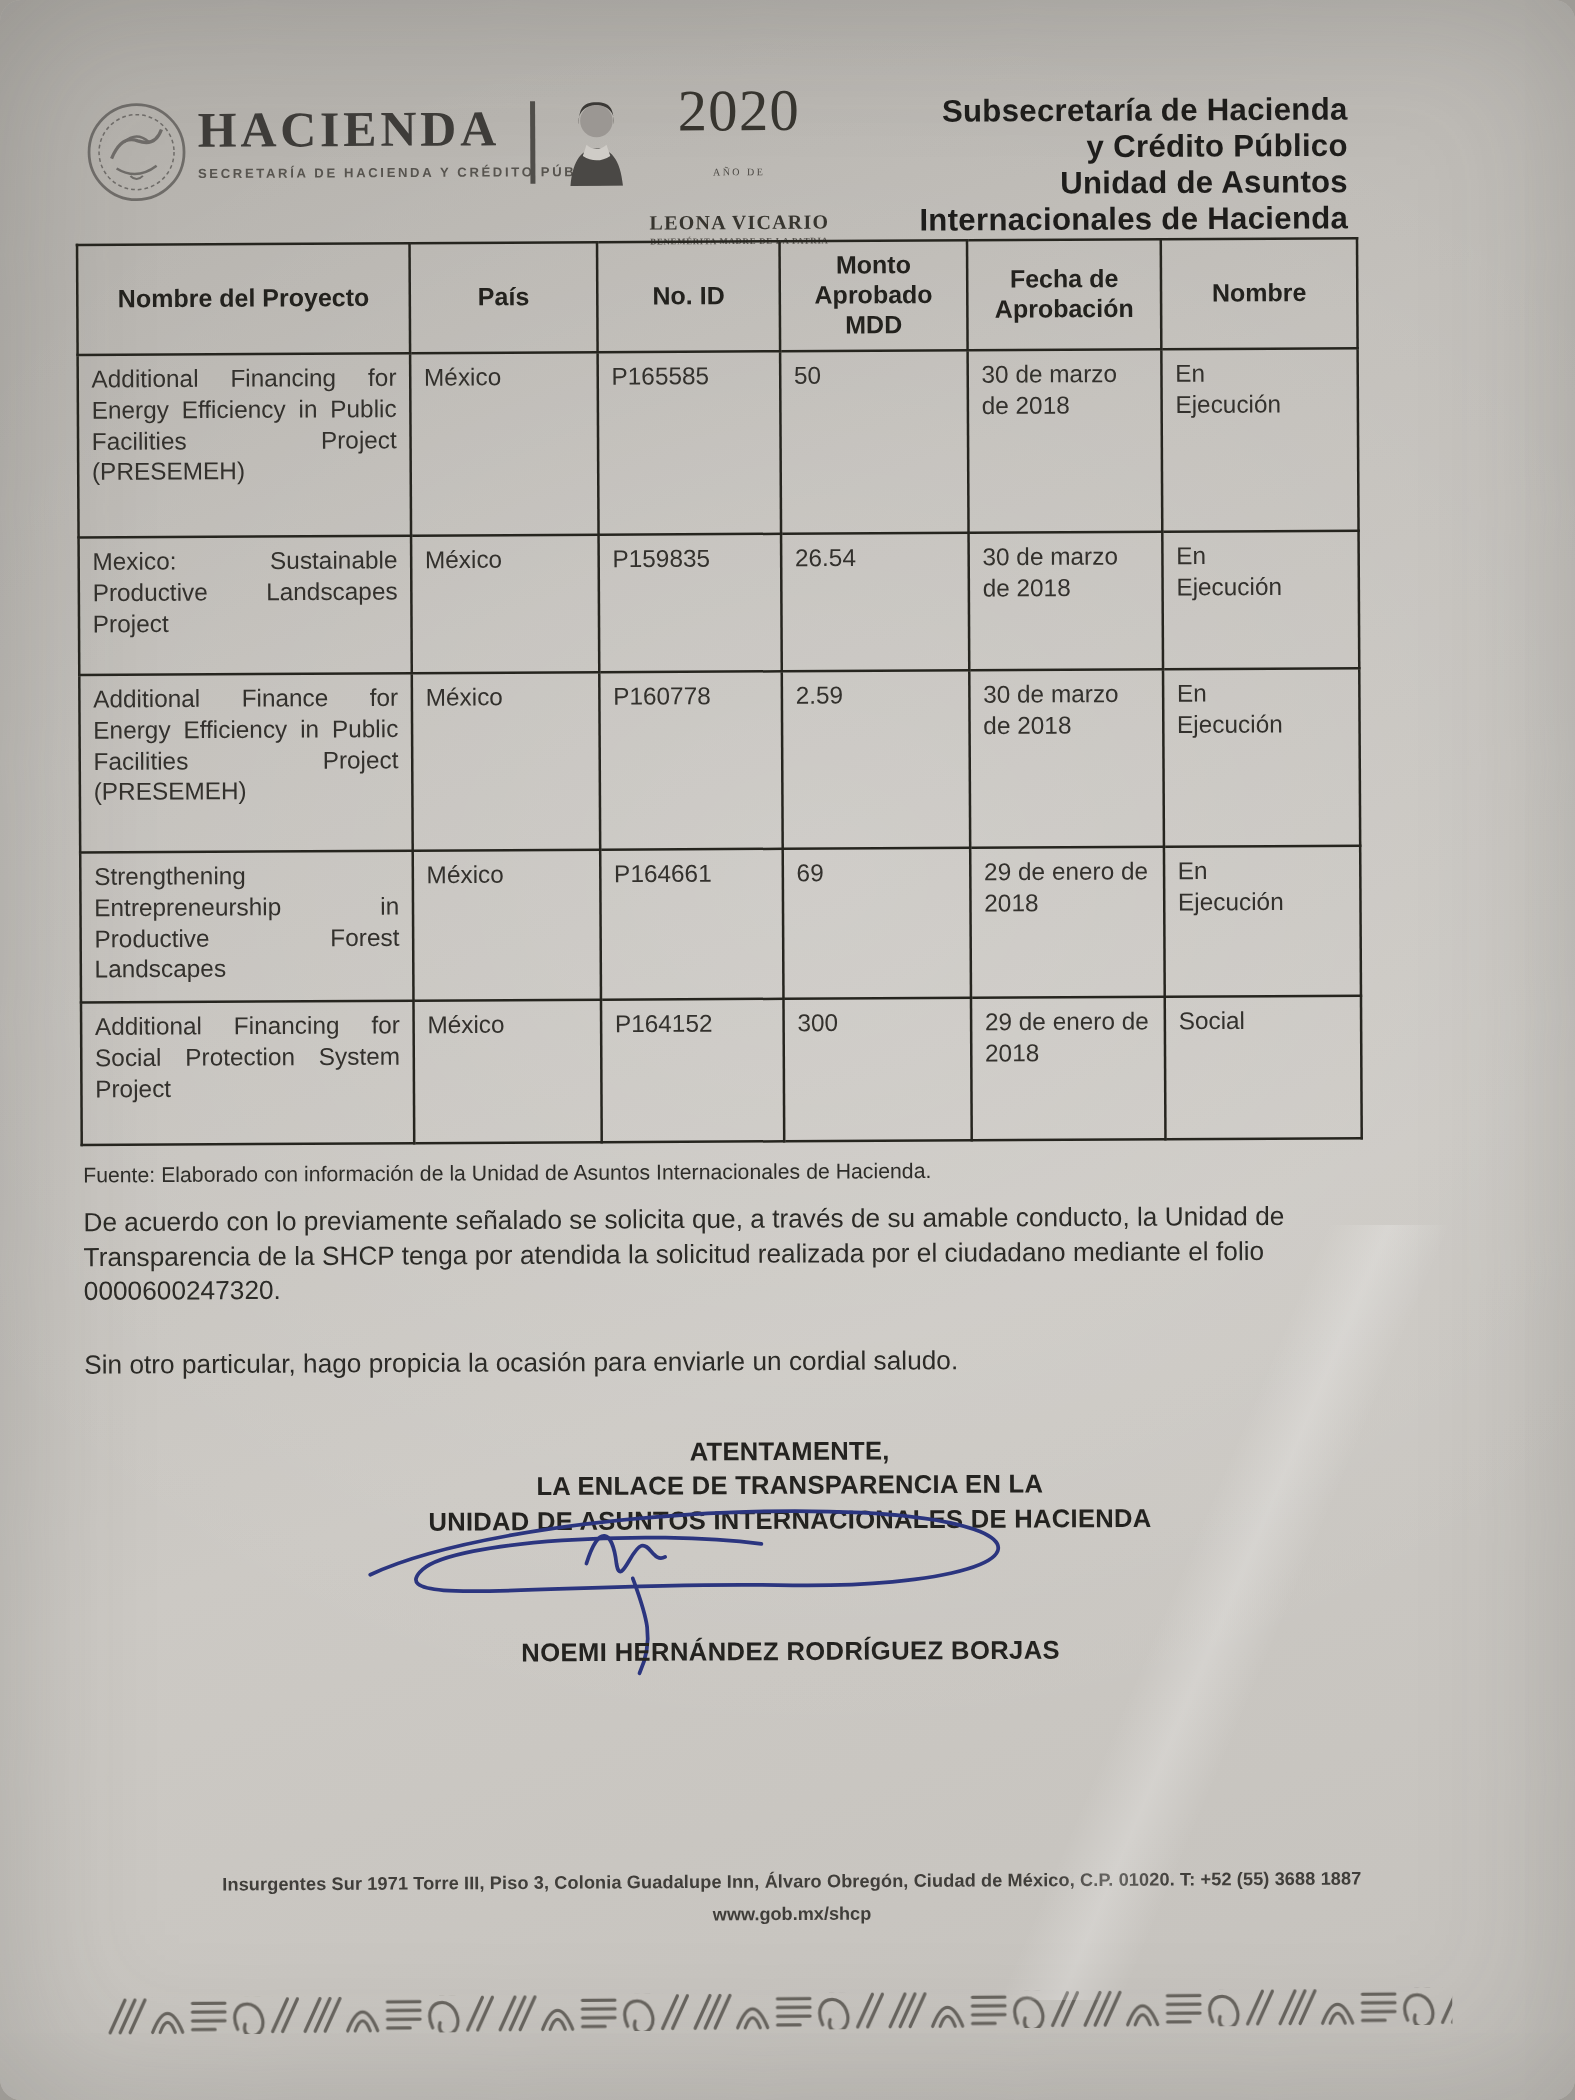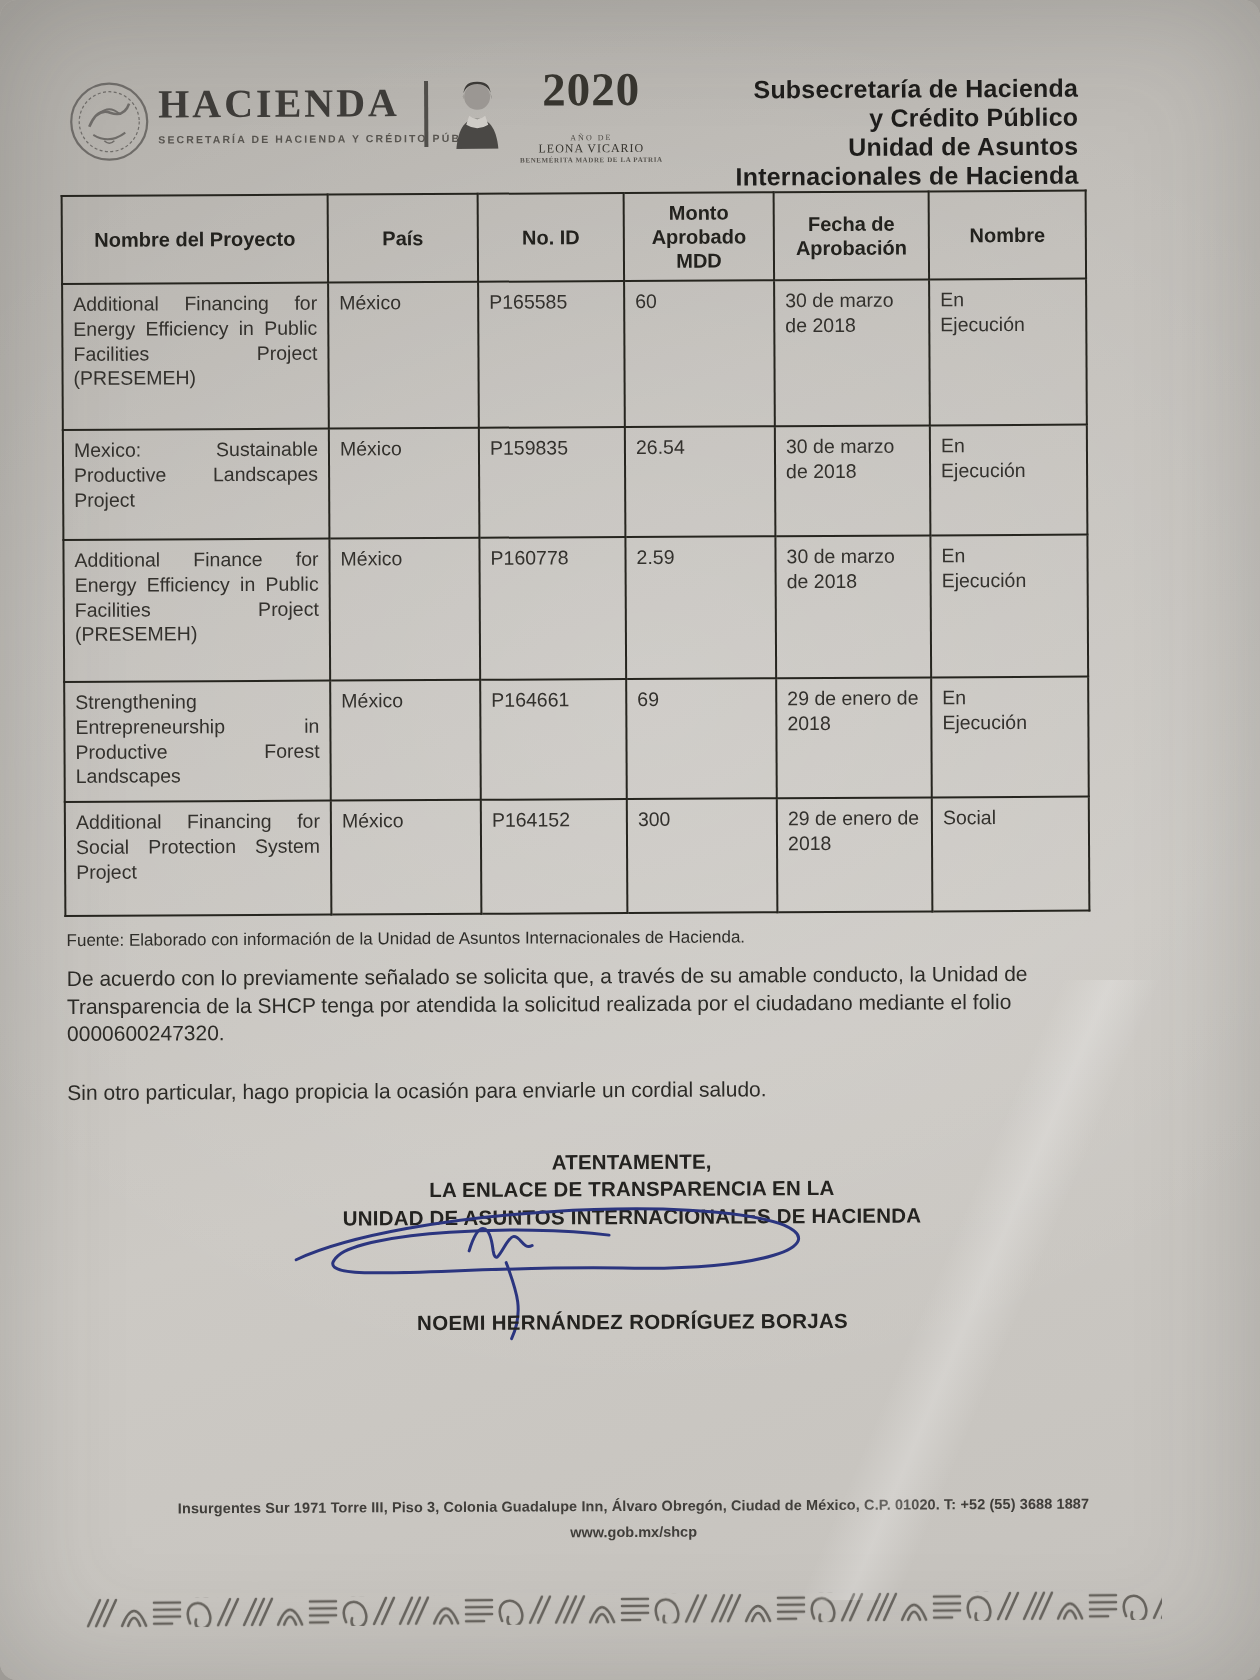--- a/index.html
+++ b/index.html
@@ -22,23 +22,23 @@
   
   .hdr-seal{position:absolute;left:72px;top:72px;width:82px;height:92px;}
   .hdr-brand{position:absolute;left:162px;top:78px;}
   .brand-word{font-family:"Liberation Serif","DejaVu Serif",serif;font-weight:bold;
     font-size:40px;letter-spacing:3px;color:#3e3c39;}
   .brand-sub{font-size:10.5px;letter-spacing:2.1px;color:#57544f;margin-top:6px;font-weight:bold;}
   .hdr-divider{position:absolute;left:428px;top:80px;width:4px;height:66px;background:#504e4a;}
   .hdr-portrait{position:absolute;left:452px;top:66px;width:58px;height:82px;}
   .hdr-2020{position:absolute;left:520px;top:66px;width:150px;text-align:center;
     font-family:"Liberation Serif","DejaVu Serif",serif;color:#37352f;}
-  .y-big{font-size:47px;font-weight:bold;letter-spacing:1px;line-height:1;}
+  .y-big{font-size:47px;font-weight:normal;letter-spacing:1px;line-height:1;}
   .y-pre{font-size:8px;letter-spacing:2px;margin-top:20px;color:#4c4944;}
-  .y-name{font-size:12px;font-weight:normal;letter-spacing:1px;line-height:1.1;}
+  .y-name{font-size:16px;font-weight:bold;letter-spacing:1px;line-height:1.1;margin-top:28px;}
   .y-sub{font-size:7px;letter-spacing:0.6px;color:#56534e;margin-top:1px;font-weight:bold;}
   .hdr-office{position:absolute;right:178px;top:76px;width:480px;text-align:right;
     font-weight:bold;font-size:25px;line-height:1.16;color:#1e1d1b;letter-spacing:0.2px;}
 
   
   .tbl{position:absolute;left:64px;top:192px;width:1024px;border-collapse:collapse;table-layout:fixed;}
   .tbl th,.tbl td{border:2px solid #26251f;padding:7px 10px;vertical-align:top;
     font-size:19.5px;color:#33312d;line-height:1.27;}
   .tbl th{font-size:20px;font-weight:bold;text-align:center;vertical-align:middle;color:#23221e;line-height:1.2;}
   .tbl thead tr{height:86px;}
@@ -133,21 +133,21 @@
           <th>Fecha de Aprobación</th>
           <th>Nombre</th>
         </tr>
       </thead>
       <tbody>
 
           <tr>
             <td class="cell-project">Additional Financing for Energy Efficiency in Public Facilities Project (PRESEMEH)</td>
             <td>México</td>
             <td>P165585</td>
-            <td>60</td>
+            <td>50</td>
             <td>30 de marzo de 2018</td>
             <td class="cell-status"><span>En Ejecución</span></td>
           </tr>
 
           <tr>
             <td class="cell-project">Mexico: Sustainable Productive Landscapes Project</td>
             <td>México</td>
             <td>P159835</td>
             <td>26.54</td>
             <td>30 de marzo de 2018</td>

